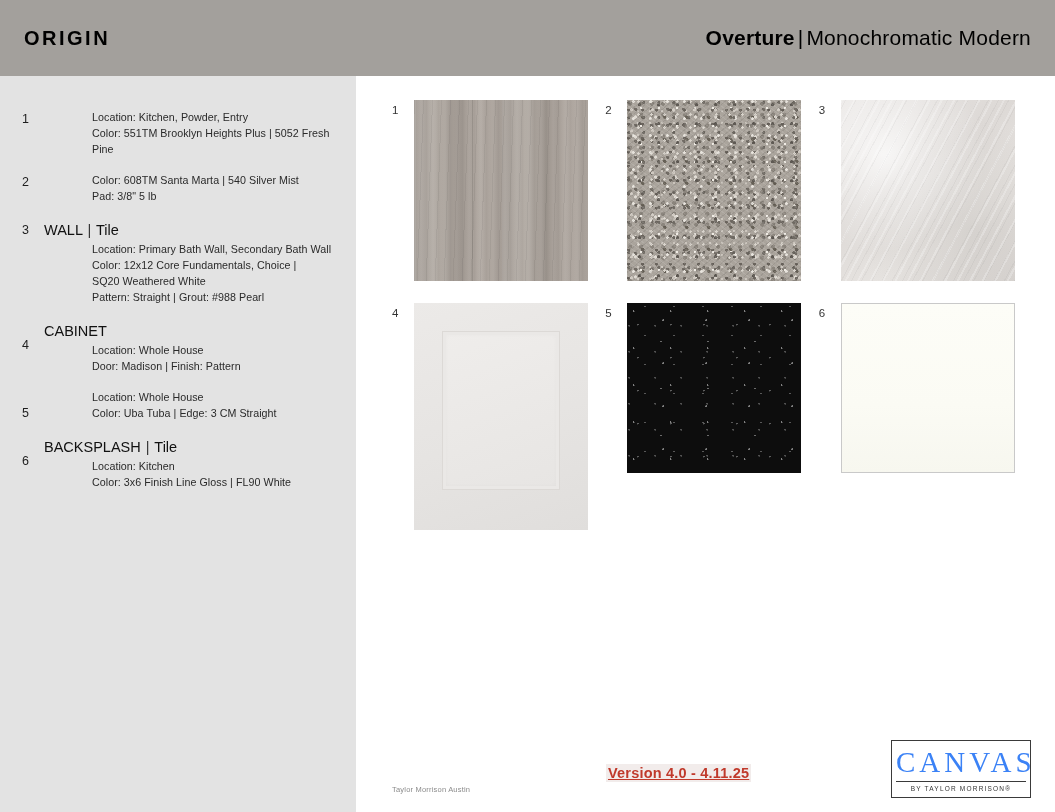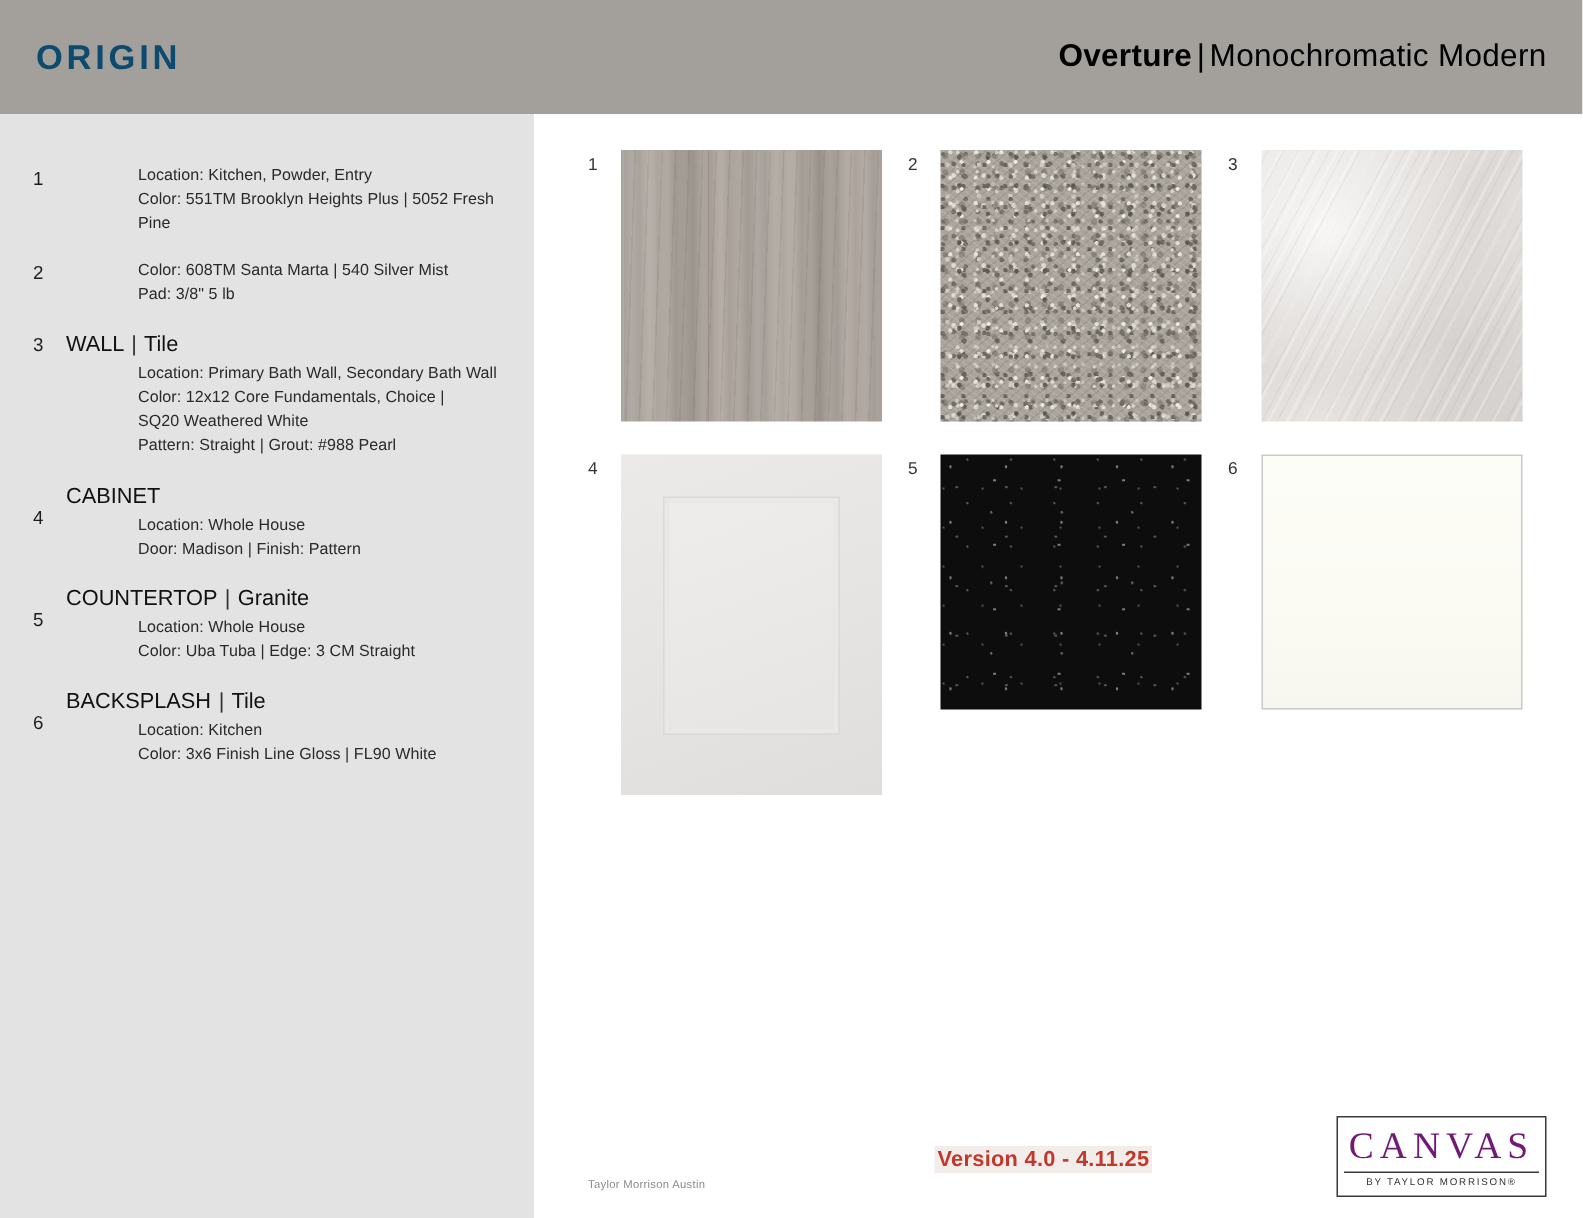--- a/index.html
+++ b/index.html
@@ -21,24 +21,24 @@
     position: absolute;
     top: 0; left: 0;
     width: 1055px; height: 76px;
     background: #a3a09c;
     display: flex;
     align-items: center;
     justify-content: space-between;
     padding: 0 24px 0 24px;
   }
   .brand {
-    font-size: 23px;
+    font-size: 20px;
     font-weight: bold;
     letter-spacing: 2.5px;
-    color: #0c4a6e;
+    color: #000000;
   }
   .header-right {
     font-size: 21px;
     color: #000000;
     letter-spacing: 0.2px;
     white-space: nowrap;
   }
   .header-right .bold { font-weight: bold; }
   .header-right .sep { font-weight: 300; padding: 0 3px; }
   .header-right .light { font-weight: normal; }
@@ -216,23 +216,23 @@
   .logo {
     position: absolute;
     right: 24px; bottom: 14px;
     width: 140px;
     text-align: center;
     border: 1px solid #3a3a3a;
     padding: 7px 4px 5px 4px;
   }
   .logo .word {
     font-family: "Liberation Serif", serif;
-    font-size: 25px;
+    font-size: 29px;
     letter-spacing: 4px;
-    color: #701a75;
+    color: #3b82f6;
     line-height: 1;
   }
   .logo .sub {
     font-size: 6.5px;
     letter-spacing: 1.2px;
     color: #333;
     margin-top: 4px;
     border-top: 1px solid #3a3a3a;
     padding-top: 3px;
   }
@@ -282,25 +282,20 @@
         <span>CABINET</span>
         <span class="bar"></span>
         <span></span>
       </div>
       <div class="spec-line">Location: Whole House</div>
       <div class="spec-line">Door: Madison | Finish: Pattern</div>
     </div>
 
     <div class="spec" style="margin-top:16px;">
       <div class="spec-num" style="top:16px;">5</div>
-      <div class="spec-title">
-        <span>COUNTERTOP</span>
-        <span class="bar">|</span>
-        <span>Granite</span>
-      </div>
       <div class="spec-line">Location: Whole House</div>
       <div class="spec-line">Color: Uba Tuba | Edge: 3 CM Straight</div>
     </div>
 
     <div class="spec" style="margin-top:16px;">
       <div class="spec-num" style="top:16px;">6</div>
       <div class="spec-title">
         <span>BACKSPLASH</span>
         <span class="bar">|</span>
         <span>Tile</span>
@@ -342,20 +337,20 @@
         </div>
         <div class="cell">
           <div class="num">6</div>
           <div class="swatch sw-backsplash outlined"></div>
         </div>
       </div>
 
     </div>
 
     <div class="footer-credit" style="left:36px;">Taylor Morrison Austin</div>
-    <div class="footer-version" style="left:267px;">Version 4.0  - 4.11.25</div>
+    <div class="footer-version" style="left:250px;text-decoration:underline;">Version 4.0  - 4.11.25</div>
     <div class="logo">
       <div class="word">CANVAS</div>
       <div class="sub">BY TAYLOR MORRISON®</div>
     </div>
   </div>
 
 </div>
 
 </body></html>

